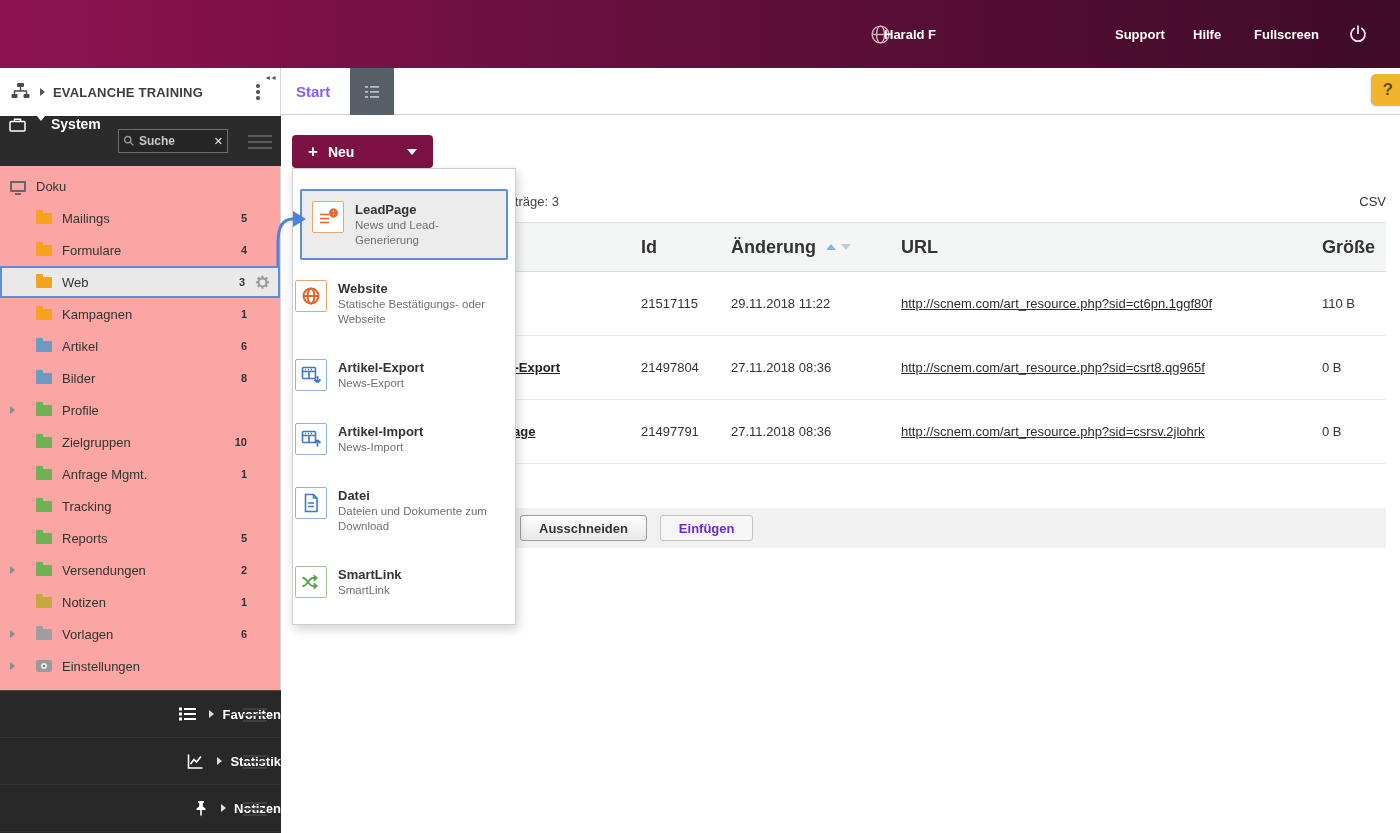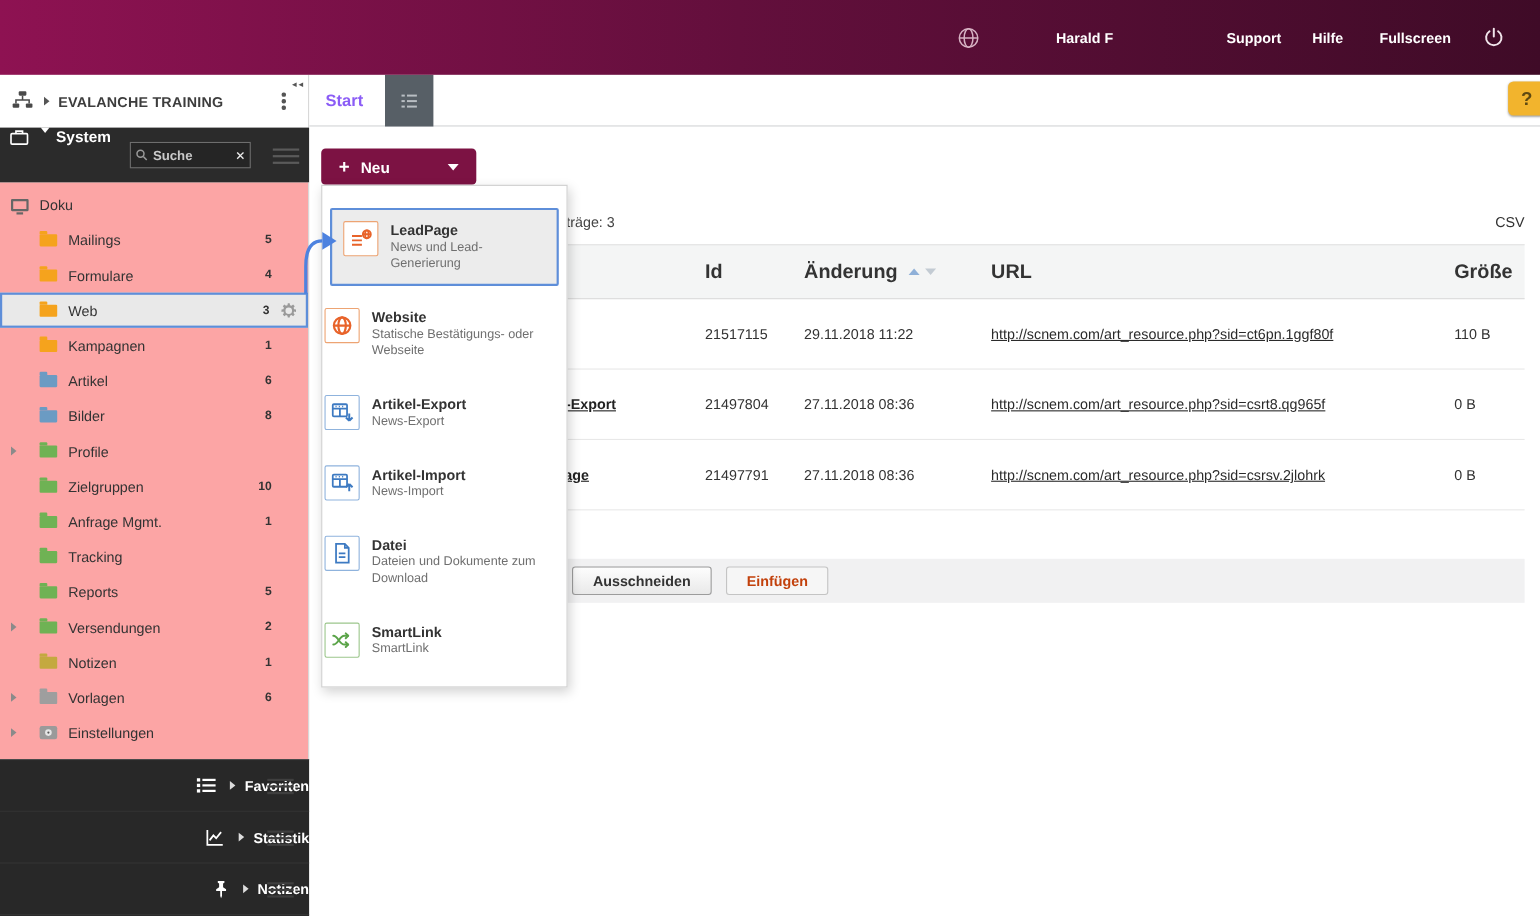--- a/index.html
+++ b/index.html
@@ -86,21 +86,21 @@
   .s-up { width:0; height:0; border-bottom:6px solid #8fb0d8; border-left:5px solid transparent; border-right:5px solid transparent; cursor:pointer; }
   .s-dn { width:0; height:0; border-top:6px solid #c3cbd3; border-left:5px solid transparent; border-right:5px solid transparent; cursor:pointer; }
   .trow { height:64px; border-bottom:1px solid #e8e8e8; font-size:13px; color:#333; }
   .trow .c { padding-left:15px; }
   .trow .c.name { padding-left:178px; }
   .name a { font-weight:bold; color:#222; text-decoration:underline; cursor:pointer; }
   .urlcell a { color:#2b2b2b; text-decoration:underline; cursor:pointer; }
 
   .actions-strip { position:absolute; left:15px; top:420px; width:1090px; height:40px; background:#f1f1f2; display:flex; align-items:center; padding-left:224px;margin-top:20px; }
   .abtn { height:26px; padding:0 18px; margin-right:13px; font-size:13px; font-weight:bold; font-family:inherit; color:#333; background:linear-gradient(#fdfdfd,#e9e9e9); border:1px solid #9c9c9c; border-radius:3px; cursor:pointer; }
-  .abtn.disabled { color:#c2410c; border-color:#c4c4c4; background:#f6f6f6; cursor:default; }
+  .abtn.disabled { color:#6d28d9; border-color:#c4c4c4; background:#f6f6f6; cursor:default; }
 
   
   .dropdown { position:absolute; left:292px; top:168px; width:224px; height:457px; background:#fff; border:1px solid #cfcfcf; box-shadow:2px 4px 10px rgba(0,0,0,.18); z-index:30; }
   .menu-item { display:flex; align-items:flex-start; padding:8px 12px 8px 2px; margin-bottom:16px; cursor:pointer; }
   .menu-item.selected { margin:20px 7px 12px; padding:10px; border:2px solid #5e8ed9; border-radius:2px; background:#ececec; }
   .mi-icon { width:32px; height:32px; flex:0 0 32px; border:1px solid; border-radius:2px; display:flex; align-items:center; justify-content:center; background:#fff; }
   .mi-icon.o { border-color:#eda473; } .mi-icon.b { border-color:#8fb3dd; } .mi-icon.g { border-color:#9cc68c; }
   .mi-text { margin-left:11px; }
   .mi-title { font-size:13px; font-weight:bold; color:#333; line-height:17px; }
   .mi-desc { font-size:11.5px; color:#6f6f6f; line-height:15px; }
@@ -112,21 +112,21 @@
 <body>
 
 <div class="topbar">
   <div class="tb-item" style="left:870px;">
     <svg width="21" height="21" viewBox="0 0 20 20" fill="none" stroke="#d7b3c4" stroke-width="1.3">
       <circle cx="10" cy="10" r="8"></circle>
         <ellipse cx="10" cy="10" rx="3.8" ry="8"></ellipse>
         <path d="M2 10h16"></path>
     </svg>
   </div>
-  <div class="tb-item" style="left:960px;">
+  <div class="tb-item" style="left:884px;">
     <span>Harald F</span>
   </div>
   <div class="tb-item" style="left:1058px;">
     <span class="flag"><span class="s1"></span><span class="s2"></span><span class="s3"></span></span>
   </div>
   <div class="tb-item" style="left:1115px;">Support</div>
   <div class="tb-item" style="left:1193px;">Hilfe</div>
   <div class="tb-item" style="left:1254px;">Fullscreen</div>
   <div class="tb-item" style="left:1348px;">
     <svg width="20" height="20" viewBox="0 0 20 20" fill="none" stroke="#f0e4ea" stroke-width="1.8" stroke-linecap="round">

